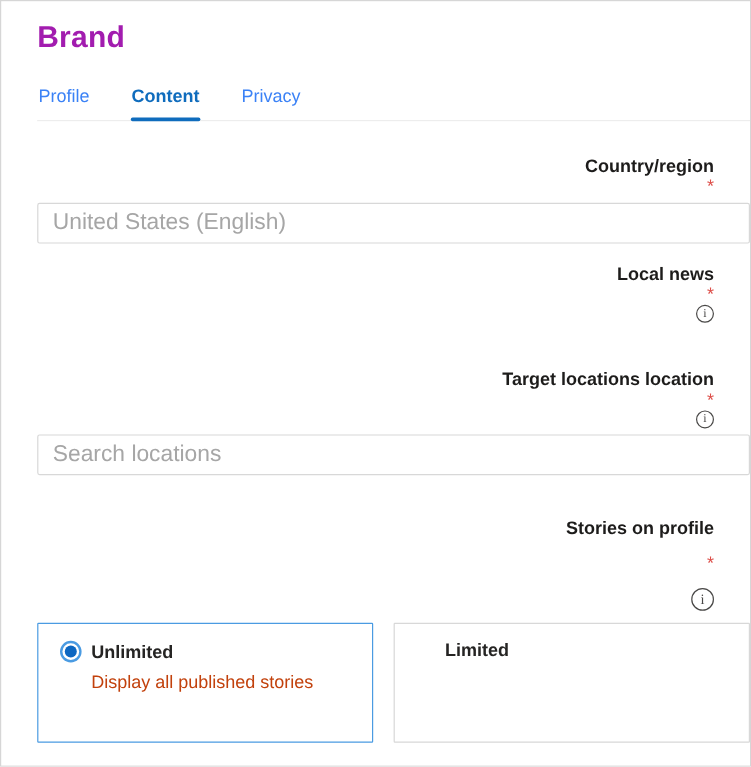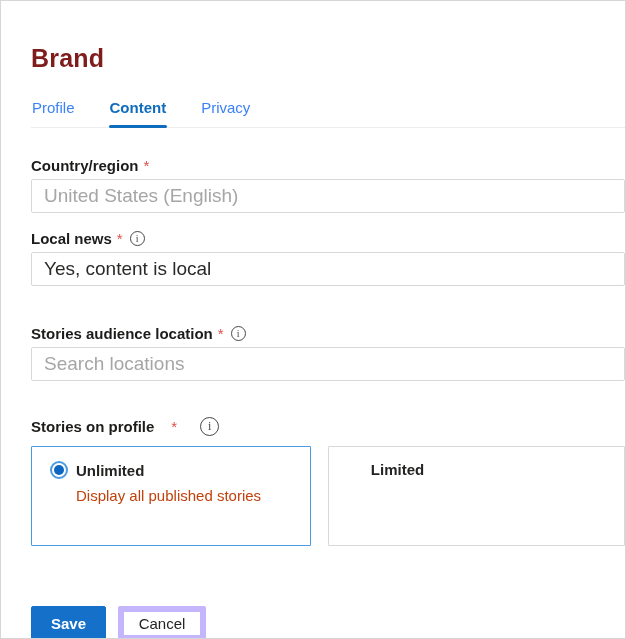--- a/index.html
+++ b/index.html
@@ -6,24 +6,24 @@
   html, body { background: #f5f5f5; }
   body { font-family: "Liberation Sans", sans-serif; }
   .page {
     position: relative;
     width: 626px; height: 639px;
     background: #ffffff;
     border: 1px solid #d6d6d6;
     overflow: hidden;
   }
   .page-title {
-    margin: 43px 30px 0 30px;
+    margin: 16px 30px 0 30px;
     font-size: 25px;
     font-weight: 700;
-    color: #7f1d1d;
+    color: #a21caf;
     letter-spacing: .2px;
   }
   .tabs {
     display: flex;
     gap: 33px;
     margin: 24px 0 0 30px;
     border-bottom: 1px solid #ededed;
   }
   .tab {
     position: relative;
@@ -41,25 +41,26 @@
   .tab.active::after {
     content: "";
     position: absolute;
     left: 0; right: 0; bottom: -1px;
     height: 3px;
     border-radius: 2px;
     background: #0f6cbd;
   }
   .field-label {
     display: flex;
-    align-items: center;
+    align-items: flex-end;
     margin: 0 30px;
     font-size: 15px;
     font-weight: 700;
     color: #1d1c1b;
+    flex-direction: column;
   }
   .label-1 { margin-top: 29px; }
   .label-2 { margin-top: 17px; }
   .label-3 { margin-top: 39px; }
   .label-4 { margin-top: 36px; margin-bottom: 10px; gap: 12px; }
   .asterisk {
     color: #dd4f4a;
     margin-left: 5px;
     font-weight: 400;
     font-size: 15px;
@@ -198,24 +199,23 @@
     <span>Country/region</span>
     <span class="asterisk">*</span>
   </div>
   <input class="text-input muted" type="text" readonly="" value="United States (English)" style="">
 
   <div class="field-label label-2">
     <span>Local news</span>
     <span class="asterisk">*</span>
     <span class="info-icon">i</span>
   </div>
-  <input class="text-input" type="text" value="Yes, content is local" style="">
 
   <div class="field-label label-3">
-    <span>Stories audience location</span>
+    <span>Target locations location</span>
     <span class="asterisk">*</span>
     <span class="info-icon">i</span>
   </div>
   <input class="text-input" type="text" placeholder="Search locations" style="">
 
   <div class="field-label label-4">
     <span>Stories on profile</span>
     <span class="asterisk">*</span>
     <span class="info-icon large">i</span>
   </div>

